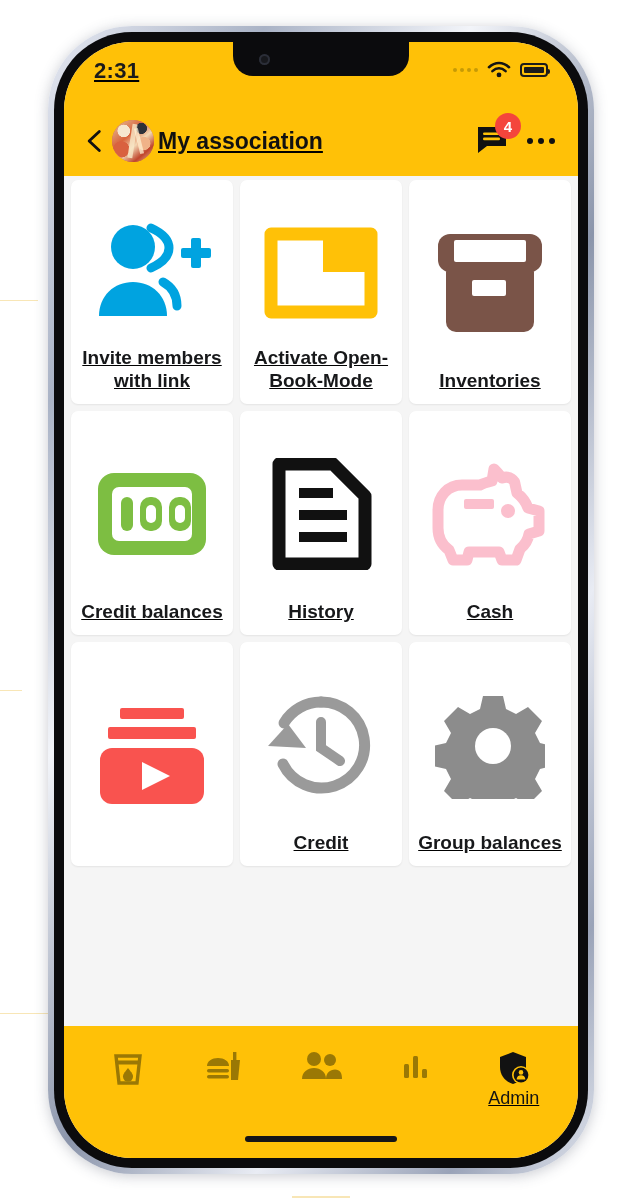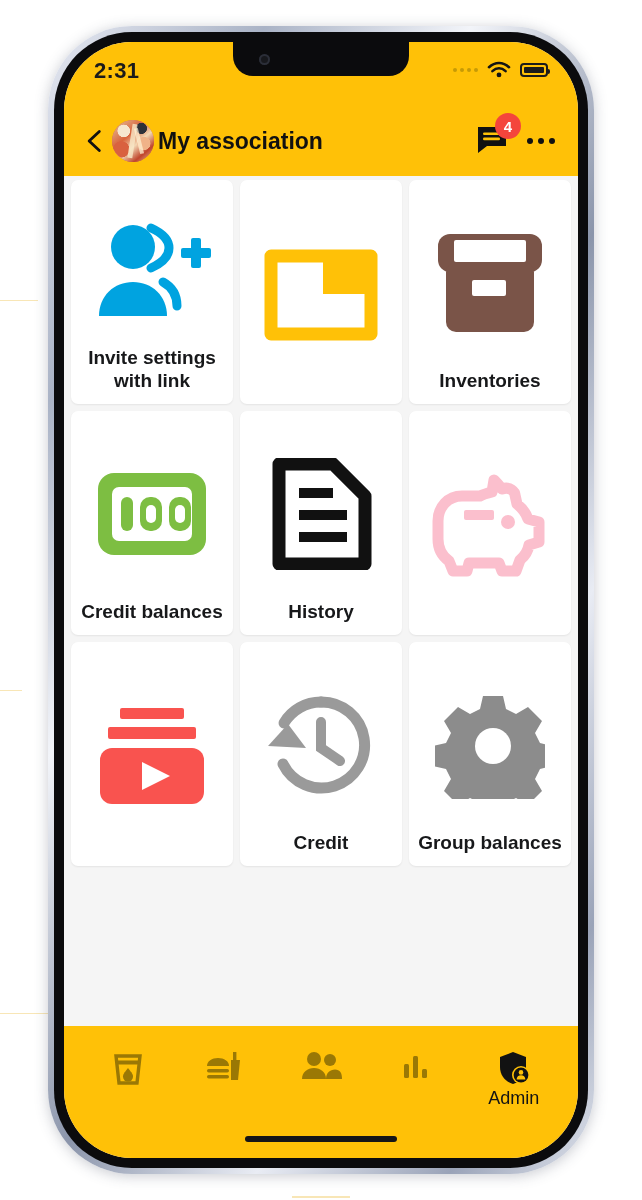--- a/index.html
+++ b/index.html
@@ -25,21 +25,21 @@
     background:linear-gradient(120deg,#e6e9f2 0%,#aab3c6 18%,#f2f4f9 35%,#8b95ab 55%,#e9ecf4 72%,#9aa3b8 88%,#dfe3ec 100%);
     padding:6px;
     box-shadow:0 2px 14px rgba(60,70,90,.28);
   }
   .bezel {
     width:100%; height:100%; border-radius:78px; background:#0b0b0d; padding:10px;
   }
   .screen {
     position:relative; width:100%; height:100%; border-radius:68px; overflow:hidden;
     background:#f5f5f5;
-    display:flex; flex-direction:column;
+    display:flex; flex-direction:column;text-decoration:underline;
   }
   
   .btn-side { position:absolute; background:linear-gradient(180deg,#b9c1d2,#8d96ab); border-radius:3px; }
   .b-mute { left:42px; top:214px; width:6px; height:34px; }
   .b-vup  { left:42px; top:286px; width:6px; height:64px; }
   .b-vdn  { left:42px; top:366px; width:6px; height:64px; }
   .b-pwr  { right:42px; top:316px; width:6px; height:92px; }
 
   
   .statusbar {
@@ -193,31 +193,32 @@
               <span class="icon">
                 <svg width="126" height="104" viewBox="0 0 126 104">
                   <circle cx="44" cy="27" r="22" fill="#00A3E0"></circle>
                   <path d="M10 96c0-20 15-34 34-34s34 14 34 34H10z" fill="#00A3E0"></path>
                   <path d="M62 8c11 5 18 12 18 20s-7 15-18 20" stroke="#00A3E0" stroke-width="9" fill="none" stroke-linecap="round"></path>
                   <path d="M74 62c9 5 14 13 14 24" stroke="#00A3E0" stroke-width="9" fill="none" stroke-linecap="round"></path>
                   <rect x="92" y="28" width="30" height="10" rx="2" fill="#00A3E0"></rect>
                   <rect x="102" y="18" width="10" height="30" rx="2" fill="#00A3E0"></rect>
                 </svg>
               </span>
-              <span class="label">Invite settings with link</span>
+              <span class="label">Invite members with link</span>
             </div>
 
             <div class="card">
               <span class="icon">
                 <svg width="124" height="104" viewBox="0 0 124 104">
                   <path d="M12 14h100v78H12z" fill="none" stroke="#FFC107" stroke-width="13" stroke-linejoin="round"></path>
                   <path d="M64 14h48v38H64z" fill="#FFC107"></path>
                   <path d="M105 10h7v12h-7z" fill="#FFC107"></path>
                 </svg>
               </span>
+              <span class="label">Activate Open-Book-Mode</span>
             </div>
 
             <div class="card">
               <span class="icon">
                 <svg width="116" height="110" viewBox="0 0 116 110">
                   <rect x="6" y="6" width="104" height="38" rx="12" fill="#7A5448"></rect>
                   <rect x="14" y="34" width="88" height="70" rx="10" fill="#7A5448"></rect>
                   <rect x="22" y="12" width="72" height="22" rx="2" fill="#fff"></rect>
                   <rect x="40" y="52" width="34" height="16" rx="2" fill="#fff"></rect>
                 </svg>
@@ -253,20 +254,21 @@
             </div>
 
             <div class="card">
               <span class="icon">
                 <svg width="124" height="104" viewBox="0 0 124 104">
                   <path d="M74 16c-4-5-8-9-8-9l-2 12c-4 1-8 2-12 4H34C20 23 10 34 10 48v18c0 9 4 17 11 22l4 10h14l2-8h30l3 8h14l4-11c5-4 8-9 9-15l10-3V49l-11-3c-2-6-6-11-11-15l-2-9c0-3-5-9-13-6z" fill="none" stroke="#FBBFCD" stroke-width="11" stroke-linejoin="round" stroke-linecap="round"></path>
                   <rect x="36" y="37" width="30" height="10" rx="2" fill="#FBBFCD"></rect>
                   <circle cx="80" cy="49" r="7" fill="#FBBFCD"></circle>
                 </svg>
               </span>
+              <span class="label">Cash</span>
             </div>
 
             <div class="card">
               <span class="icon">
                 <svg width="120" height="104" viewBox="0 0 120 104">
                   <rect x="28" y="4" width="64" height="11" rx="2" fill="#F9534F"></rect>
                   <rect x="16" y="23" width="88" height="12" rx="2" fill="#F9534F"></rect>
                   <rect x="8" y="44" width="104" height="56" rx="12" fill="#F9534F"></rect>
                   <path d="M50 58l28 14-28 14z" fill="#fff"></path>
                 </svg>

